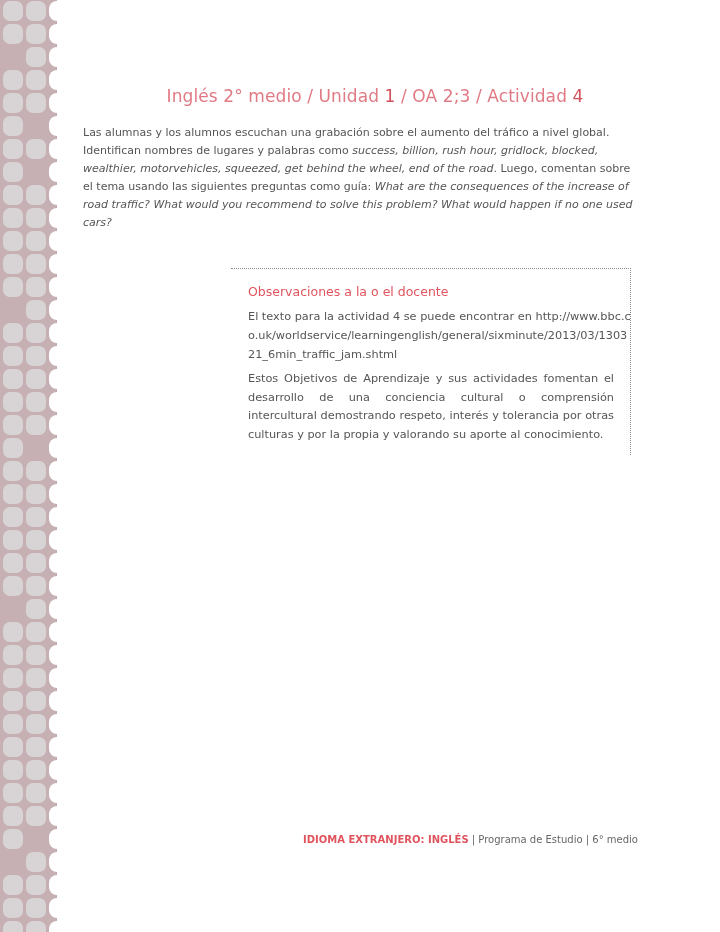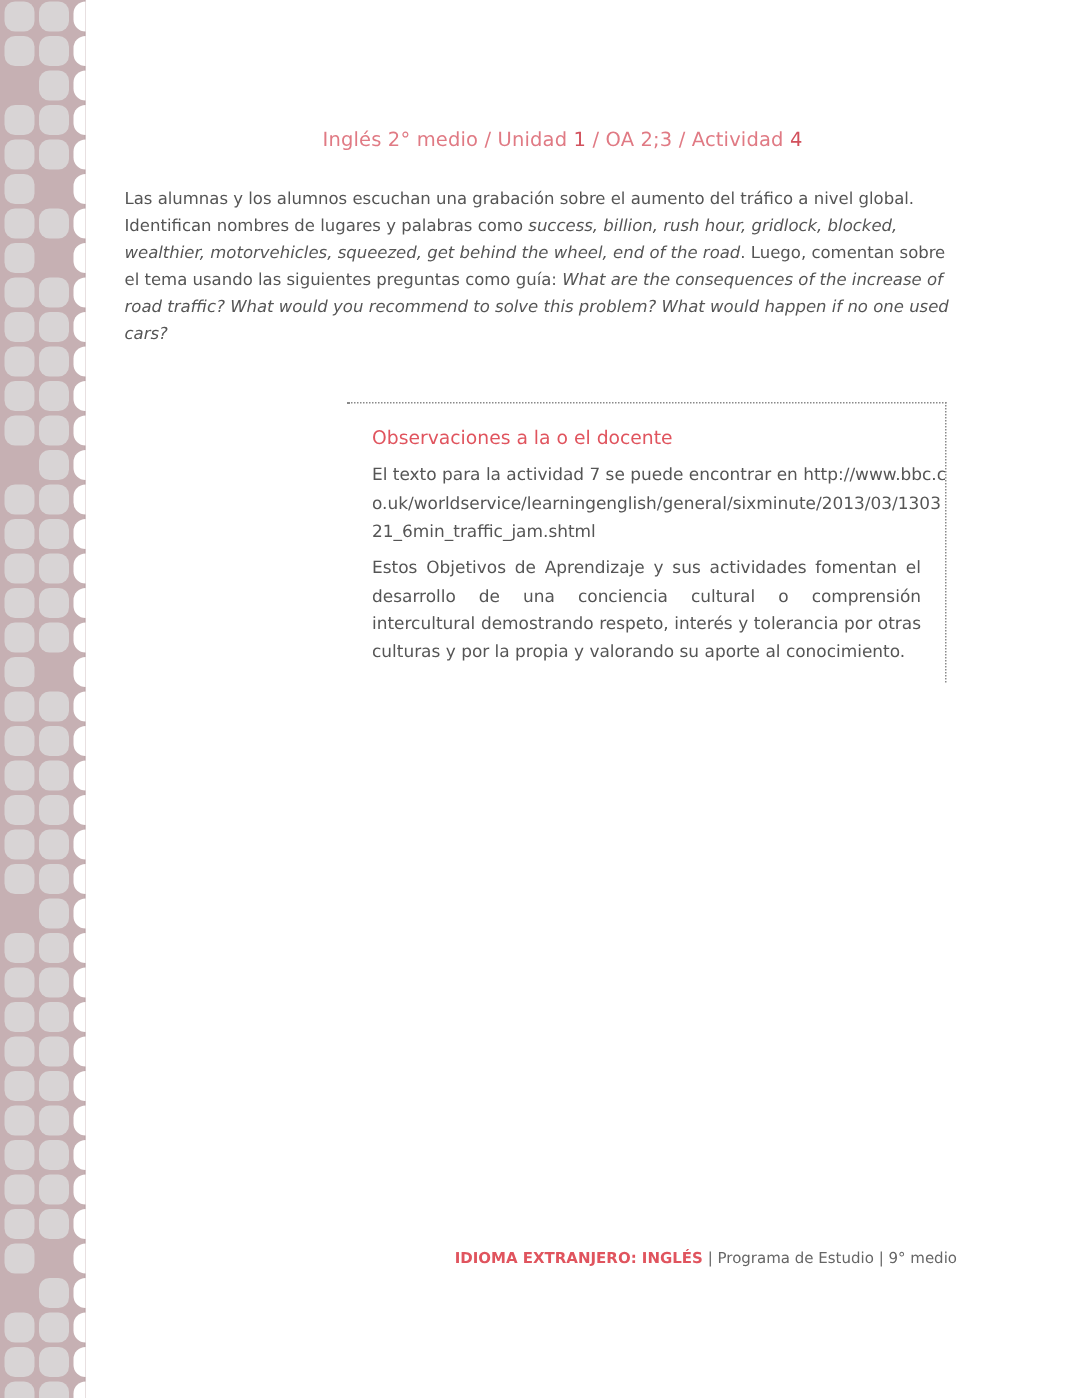--- a/index.html
+++ b/index.html
@@ -15,21 +15,21 @@
   }
   .tile {
     position: absolute; width: 20px; height: 20px;
     background: #d8d4d5; border-radius: 7px;
   }
   .tile.notch {
     width: 16px; background: #ffffff; border-radius: 8px 0 0 8px;
   }
   .title {
     position: absolute; left: 0; top: 86px; width: 720px; text-align: center;
-    font-size: 13px; color: #e07a84; letter-spacing: 0.1px;
+    font-size: 17px; color: #e07a84; letter-spacing: 0.1px;
     padding-left: 30px; box-sizing: border-box;
   }
   .title .num { color: #d2505c; }
   .intro {
     position: absolute; left: 83px; top: 124px; width: 560px;
     font-size: 11px; line-height: 18px; color: #555;
   }
   .intro i { color: #555; }
   .obs-box {
     position: absolute; left: 231px; top: 268px; width: 399px; height: 186px;
@@ -173,16 +173,16 @@
     <div class="tile" style="left: 26px; top: 921px;"></div>
     <div class="tile notch" style="left: 49px; top: 921px; width: 8px; border-radius: 8px 0px 0px 8px;"></div>
   </div>
 
 <div class="title"><span>Inglés 2° medio / Unidad </span><span class="num">1</span><span> / OA 2;3 / Actividad </span><span class="num">4</span></div>
 
 <div class="intro"><span>Las alumnas y los alumnos escuchan una grabación sobre el aumento del tráfico a nivel global. Identifican nombres de lugares y palabras como </span><i>success, billion, rush hour, gridlock, blocked, wealthier, motorvehicles, squeezed, get behind the wheel, end of the road</i><span>. Luego, comentan sobre el tema usando las siguientes preguntas como guía: </span><i>What are the consequences of the increase of road traffic? What would you recommend to solve this problem? What would happen if no one used cars?</i></div>
 
 <div class="obs-box"></div>
 <div class="obs-title">Observaciones a la o el docente</div>
-<div class="obs-p1">El texto para la actividad 7 se puede encontrar en http://www.bbc.co.uk/worldservice/learningenglish/general/sixminute/2013/03/130321_6min_traffic_jam.shtml</div>
+<div class="obs-p1">El texto para la actividad 4 se puede encontrar en http://www.bbc.co.uk/worldservice/learningenglish/general/sixminute/2013/03/130321_6min_traffic_jam.shtml</div>
 <div class="obs-p2">Estos Objetivos de Aprendizaje y sus actividades fomentan el desarrollo de una conciencia cultural o comprensión intercultural demostrando respeto, interés y tolerancia por otras culturas y por la propia y valorando su aporte al conocimiento.</div>
 
-<div class="footer"><span class="subject">IDIOMA EXTRANJERO: INGLÉS</span><span> | </span><span>Programa de Estudio</span><span> | </span><span>9° medio</span></div>
+<div class="footer"><span class="subject">IDIOMA EXTRANJERO: INGLÉS</span><span> | </span><span>Programa de Estudio</span><span> | </span><span>6° medio</span></div>
 
 </body></html>

